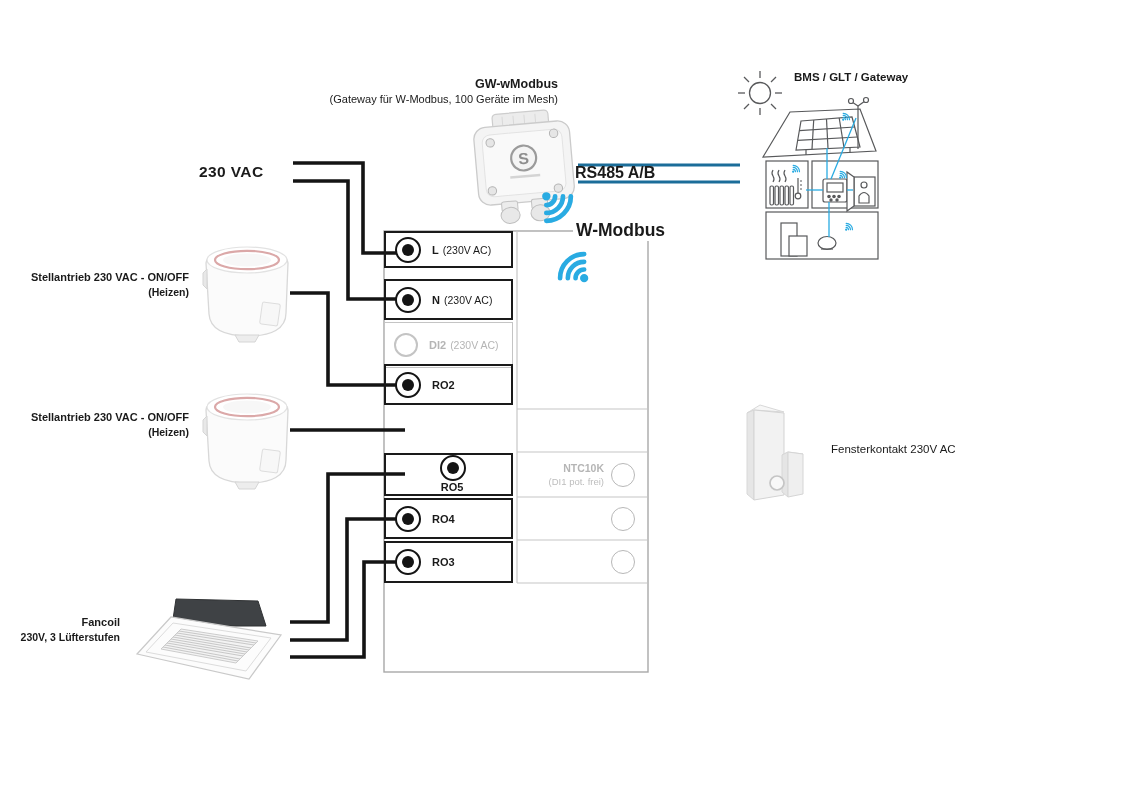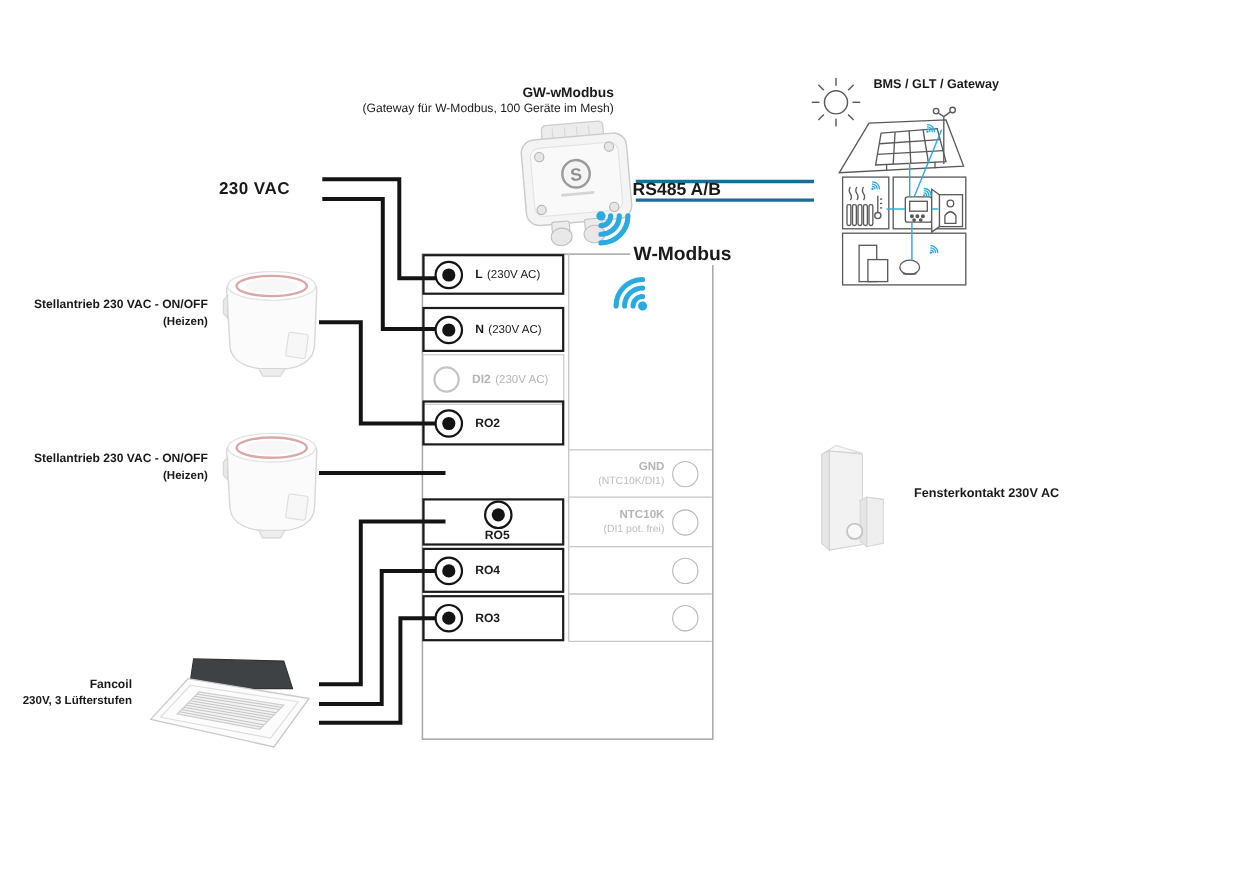--- a/index.html
+++ b/index.html
@@ -18,21 +18,21 @@
   .gw-sub{font-size:11px;font-weight:normal;margin-top:1px;}
   .power{left:199px;top:163px;font-size:15.5px;font-weight:bold;letter-spacing:.4px;}
   .rs485{left:575px;top:138px;width:100px;font-size:16px;font-weight:bold;margin-top:26px;}
   .bms{left:794px;top:71px;font-size:11.5px;font-weight:bold;}
   .wmodbus{left:573px;top:220px;font-size:17.5px;font-weight:bold;background:#fff;padding:0 3px;}
   .dev-lbl{width:183px;left:6px;text-align:right;line-height:13px;}
   .dev-lbl .l1{font-size:11px;font-weight:bold;}
   .dev-lbl .l2{font-size:10.5px;font-weight:bold;margin-top:2px;}
   .act1{top:271px;} .act2{top:411px;}
   .fancoil-lbl{top:616px;width:114px;}
-  .fenster{left:831px;top:443px;font-size:11.5px;font-weight:bold;}
+  .fenster{left:831px;top:443px;font-size:11.5px;font-weight:normal;}
 
   
   .tb-cell{position:absolute;left:384px;width:129px;border:2.5px solid #1a1a1a;
            display:flex;align-items:center;box-sizing:border-box;background:transparent;}
   .tb-cell.inactive{border:1.4px solid #c4c4c4;}
   .tcirc{width:22px;height:22px;border:2.6px solid #141414;border-radius:50%;background:#fff;
          margin-left:9px;display:flex;align-items:center;justify-content:center;flex:0 0 auto;box-sizing:content-box;}
   .tcirc .dot{width:12px;height:12px;border-radius:50%;background:#141414;}
   .tb-cell.inactive .tcirc{border-color:#c4c4c4;width:20px;height:20px;}
   .tlab{margin-left:11px;font-size:11px;}
@@ -302,27 +302,20 @@
       </div>
   <div class="tlab"><span class="tname">RO4</span><span class="tdetail"></span></div>
 </div>
 <div class="tb-cell" style="top:541px;height:42px;">
   <div class="tcirc">
         <div class="dot"></div>
       </div>
   <div class="tlab"><span class="tname">RO3</span><span class="tdetail"></span></div>
 </div>
 
-<div class="rrow" style="top:409px;height:43px;">
-  <div class="rlabels">
-    <div class="rname">GND</div>
-    <div class="rdetail">(NTC10K/DI1)</div>
-  </div>
-  <div class="rcirc"></div>
-</div>
 <div class="rrow" style="top:452px;height:45px;">
   <div class="rlabels">
     <div class="rname">NTC10K</div>
     <div class="rdetail">(DI1 pot. frei)</div>
   </div>
   <div class="rcirc"></div>
 </div>
 <div class="rrow" style="top:497px;height:43px;">
   <div class="rlabels">
     <div class="rname"></div>

